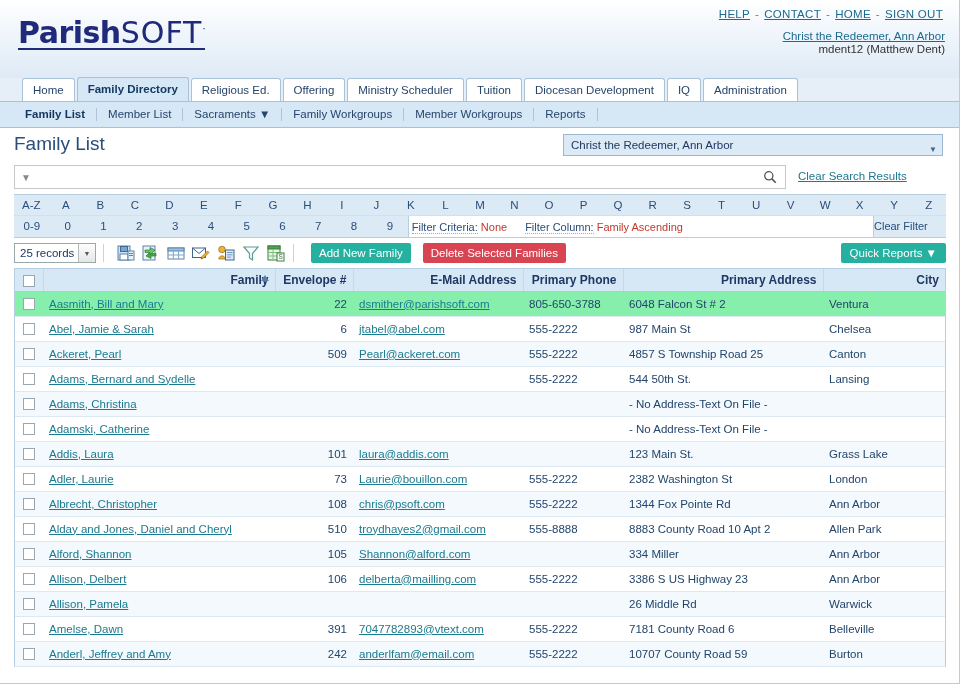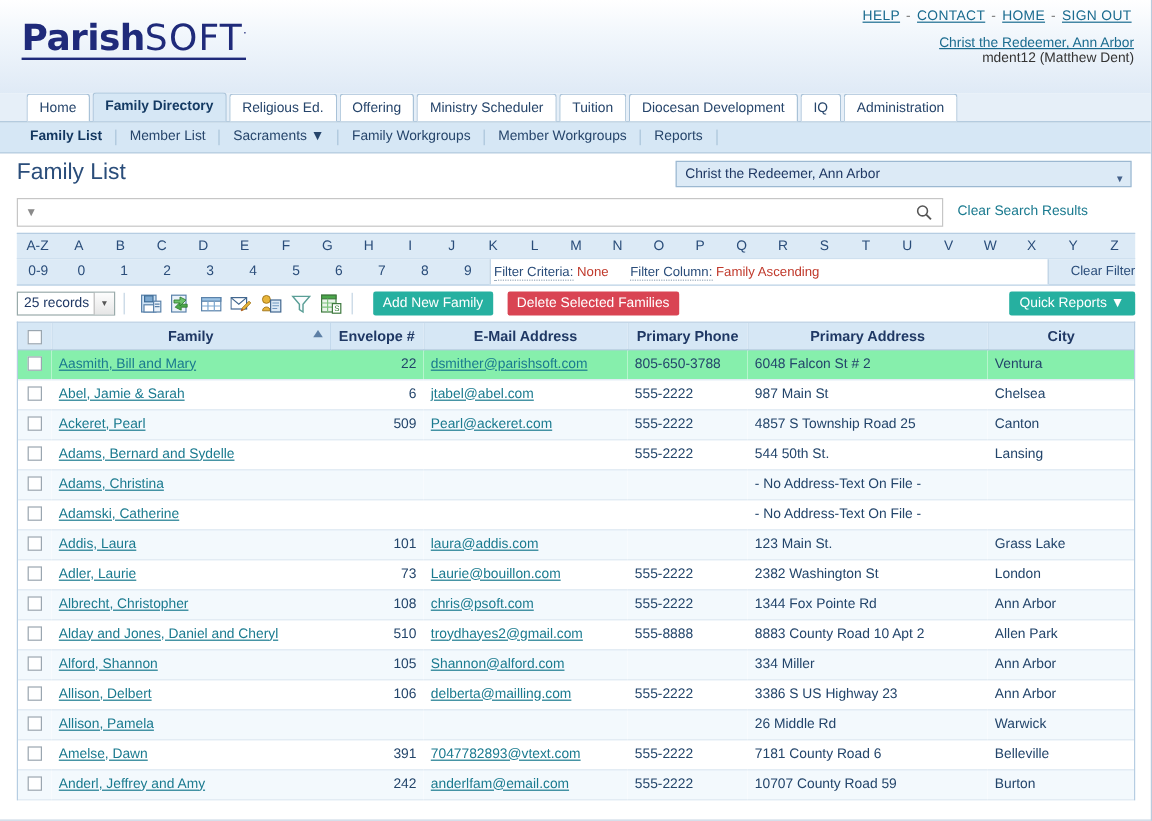--- a/index.html
+++ b/index.html
@@ -180,21 +180,21 @@
     font-family: "Liberation Sans", sans-serif;
     background: transparent;
   }
   .search-icon {
     width: 14px; height: 14px; position: relative;
     margin-right: 2px;
   }
   .clear-search {
     position: absolute; left: 798px; top: 6px;
     font-size: 11.5px; color: #1a7a8f;
-    cursor: pointer;
+    text-decoration: underline; cursor: pointer;
   }
 
   
   .alpha {
     height: 22px;
     background: #dceaf6;
     border-top: 1px solid #b6cde2;
     border-bottom: 1px solid #cfe0ef;
     display: flex; align-items: center;
     margin: 2px 14px 0 14px;
@@ -232,21 +232,21 @@
     border-left: 1px solid #b6cde2;
     border-right: 1px solid #b6cde2;
     display: flex; align-items: center;
     padding-left: 3px;
     font-size: 11px;
     gap: 18px;
   }
   .filterbox .lbl { color: #2a4d7a; border-bottom: 1px dotted #9ab; }
   .filterbox .val { color: #c0392b; }
   .clear-filter {
-    width: 72px; text-align: right;
+    width: 72px; text-align: left;
     font-size: 11px; color: #2a4d7a;
     cursor: pointer; line-height: 21px;
   }
 
   
   .toolbar {
     height: 26px;
     margin: 2px 14px 0 14px;
     width: 932px;
     display: flex; align-items: center;
@@ -297,21 +297,21 @@
     border-bottom: none;
     background: #fff;
   }
   table.grid { width: 100%; border-collapse: collapse; table-layout: fixed; }
   table.grid th {
     background: #d6e7f5;
     height: 22px;
     font-size: 12px;
     font-weight: bold;
     color: #1f3864;
-    text-align: center;
+    text-align: right;
     padding: 0 6px;
     border-right: 1px solid #c3d9ec;
     border-bottom: 1px solid #b0c9de;
     white-space: nowrap;
     position: relative;
     cursor: pointer;
   }
   table.grid th.ck { width: 28px; text-align: center; padding: 0; }
   table.grid td {
     height: 25px;

